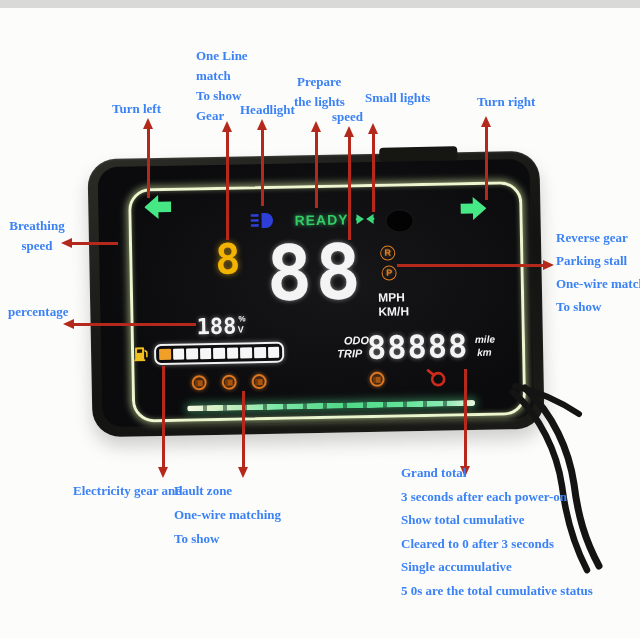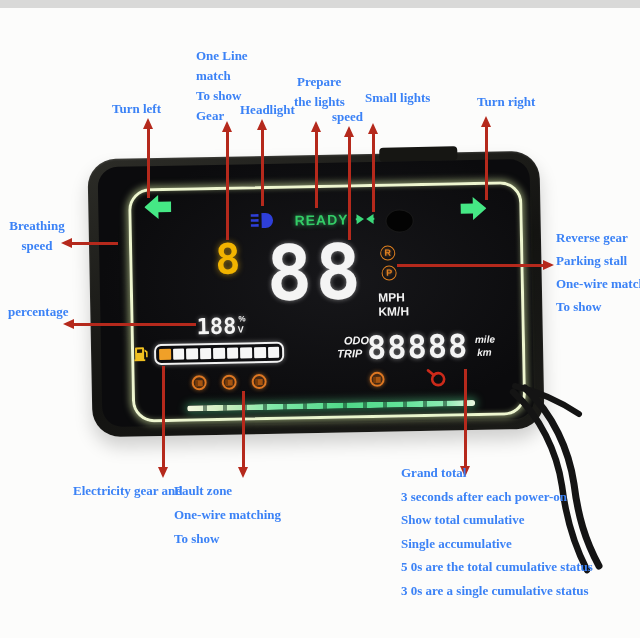--- a/index.html
+++ b/index.html
@@ -201,23 +201,23 @@
 </div>
 <div class="lbl lh24" style="left:174px;top:479px">
   <div class="ln">Fault zone</div>
   <div class="ln">One-wire matching</div>
   <div class="ln">To show</div>
 </div>
 <div class="lbl lh235" style="left:401px;top:461px">
   <div class="ln">Grand total</div>
   <div class="ln">3 seconds after each power-on</div>
   <div class="ln">Show total cumulative</div>
+  <div class="ln">Cleared to 0 after 3 seconds</div>
   <div class="ln">Single accumulative</div>
   <div class="ln">5 0s are the total cumulative status</div>
-  <div class="ln">3 0s are a single cumulative status</div>
 </div>
 
 <div class="ahead up" style="left:143px;top:118px"></div>
 <div class="aline v" style="left:147px;top:129px;height:69px"></div>
 <div class="ahead up" style="left:222px;top:121px"></div>
 <div class="aline v" style="left:226px;top:132px;height:108px"></div>
 <div class="ahead up" style="left:257px;top:119px"></div>
 <div class="aline v" style="left:261px;top:130px;height:76px"></div>
 <div class="ahead up" style="left:311px;top:121px"></div>
 <div class="aline v" style="left:315px;top:132px;height:76px"></div>

